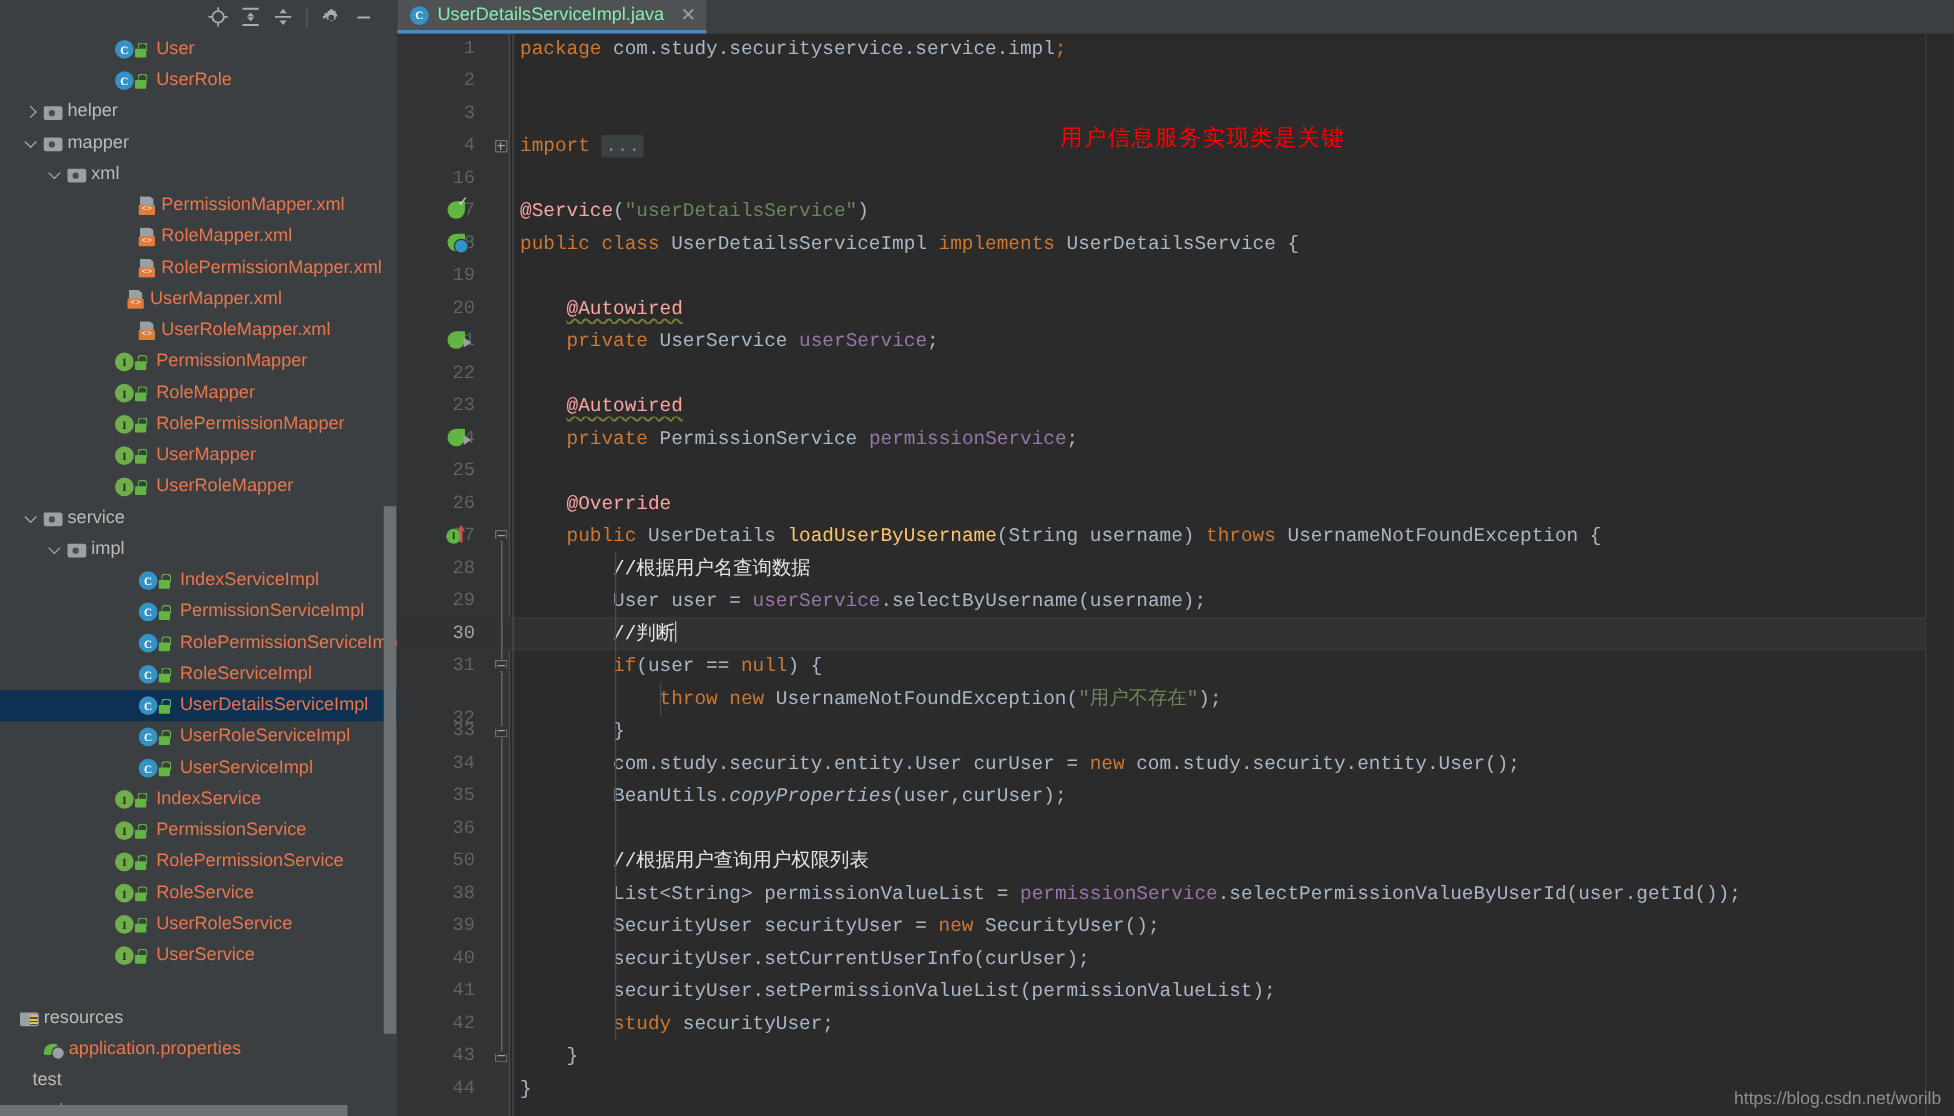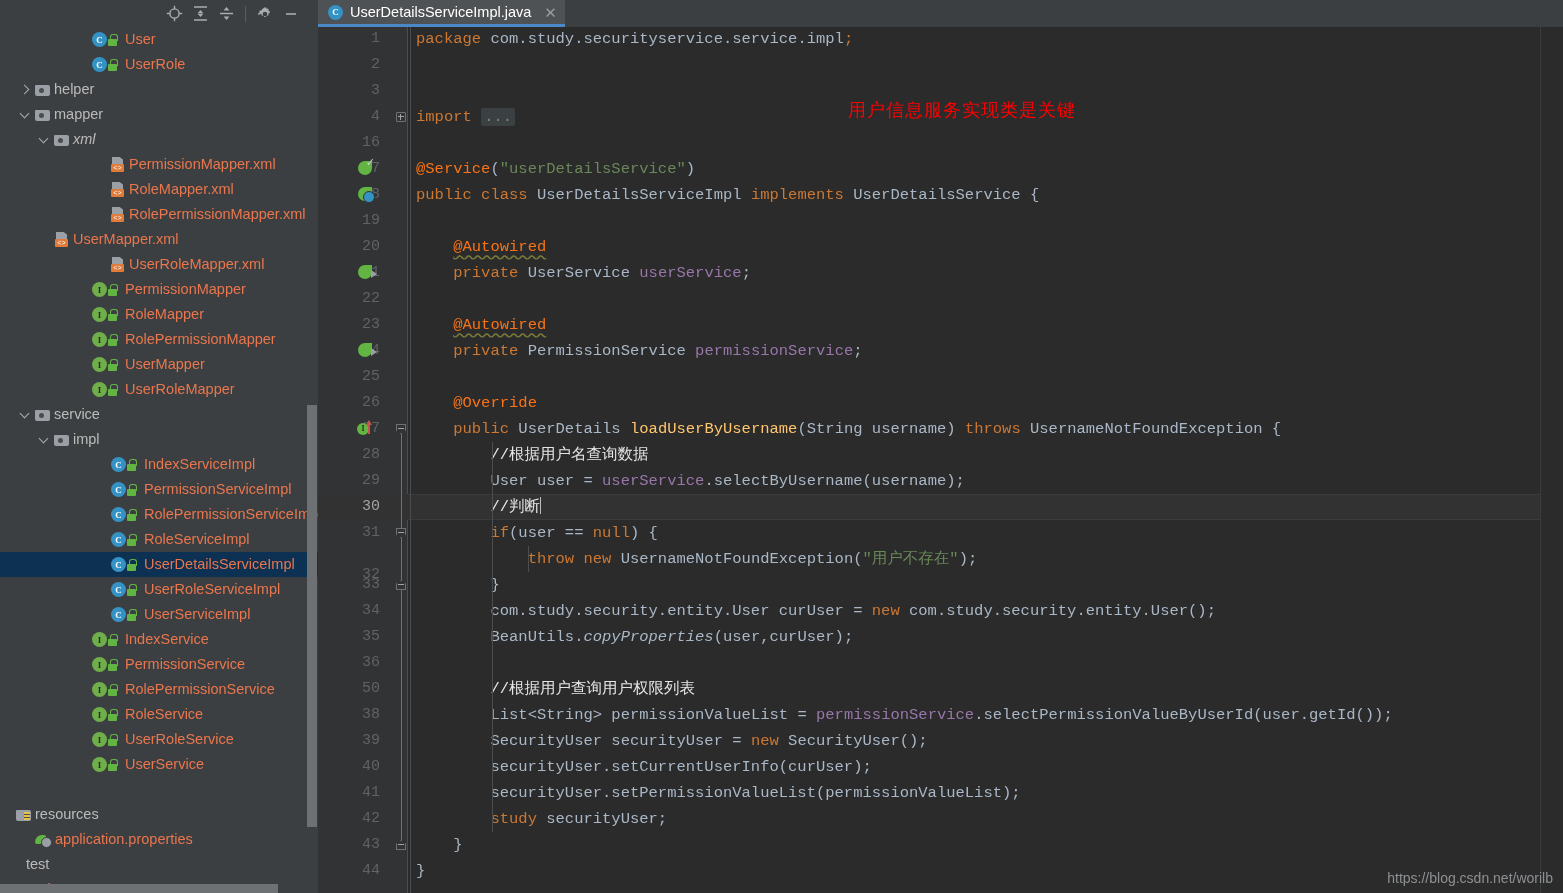--- a/index.html
+++ b/index.html
@@ -151,21 +151,21 @@
     position: absolute; left: 0; top: 0; width: 1245px; height: 27px;
     background: #3c3f41;
   }
   #tab {
     position: absolute; left: 0px; top: 0; height: 27px;
     background: #4e5254;
     display: flex; align-items: center; padding: 0 8px 0 10px; gap: 7px;
     border-bottom: 3px solid #4a88c7;
     cursor: default;
   }
-  #tab .tab-label { font-size: 14.5px; color: #ffffff; }
+  #tab .tab-label { font-size: 14.5px; color: #86efac; }
   #tab .tab-close {
     color: #9a9da0; font-size: 15px; margin-left: 6px; line-height: 1; cursor: default;
   }
 
   #gutter {
     position: absolute; left: 0; top: 27px; width: 74px; height: 866px;
     background: #313335;
   }
   #fold-strip {
     position: absolute; left: 74px; top: 27px; width: 16px; height: 866px;
@@ -193,21 +193,21 @@
     white-space: pre; color: #a9b7c6; letter-spacing: 0px;
   }
   #current-line-hl {
     position: absolute; left: 0; width: 1563px; height: 26px;
     background: #323232; border-top: 1px solid #3b3b3b; border-bottom: 1px solid #3b3b3b;
   }
 
   .k  { color: #cc7832; }   
   .s  { color: #6a8759; }   
   .cm { color: #e5e5e5; }   
-  .an { color: #f97316; }   
+  .an { color: #fca5a5; }   
   .fd { color: #9876aa; }   
   .mt { color: #ffc66d; }   
   .n  { color: #a9b7c6; }   
   .it { font-style: italic; }
   .wavy { text-decoration: underline; text-decoration-style: wavy;
           text-decoration-color: #7a7a3a; text-underline-offset: 3px; }
   .foldbox {
     background: #3b4042; color: #808080; padding: 0 3px; border-radius: 2px;
   }
   .caret {
@@ -360,21 +360,21 @@
           </span>
           <span class="lbl dir">helper</span>
         </div>
         <div class="row" style="top: 75px; position: absolute; left: 0px; right: 0px; padding-left: 19px;">
           <span class="arrow down"></span>
           <span class="ico">
             <span class="folder"></span>
           </span>
           <span class="lbl dir">mapper</span>
         </div>
-        <div class="row" style="top: 100px; position: absolute; left: 0px; right: 0px; padding-left: 38px; font-style: italic;">
+        <div class="row" style="top: 100px; position: absolute; left: 0px; right: 0px; padding-left: 38px;">
           <span class="arrow down"></span>
           <span class="ico">
             <span class="folder"></span>
           </span>
           <span class="lbl dir">xml</span>
         </div>
         <div class="row" style="top: 125px; position: absolute; left: 0px; right: 0px; padding-left: 95px;">
           <span class="arrow"></span>
           <span class="ico">
             <span class="xmlico"></span>
@@ -388,21 +388,21 @@
           </span>
           <span class="lbl file">RoleMapper.xml</span>
         </div>
         <div class="row" style="top: 175px; position: absolute; left: 0px; right: 0px; padding-left: 95px;">
           <span class="arrow"></span>
           <span class="ico">
             <span class="xmlico"></span>
           </span>
           <span class="lbl file">RolePermissionMapper.xml</span>
         </div>
-        <div class="row" style="top: 200px; position: absolute; left: 0px; right: 0px; padding-left: 39px;">
+        <div class="row" style="top: 200px; position: absolute; left: 0px; right: 0px; padding-left: 86px;">
           <span class="arrow"></span>
           <span class="ico">
             <span class="xmlico"></span>
           </span>
           <span class="lbl file">UserMapper.xml</span>
         </div>
         <div class="row" style="top: 225px; position: absolute; left: 0px; right: 0px; padding-left: 95px;">
           <span class="arrow"></span>
           <span class="ico">
             <span class="xmlico"></span>

